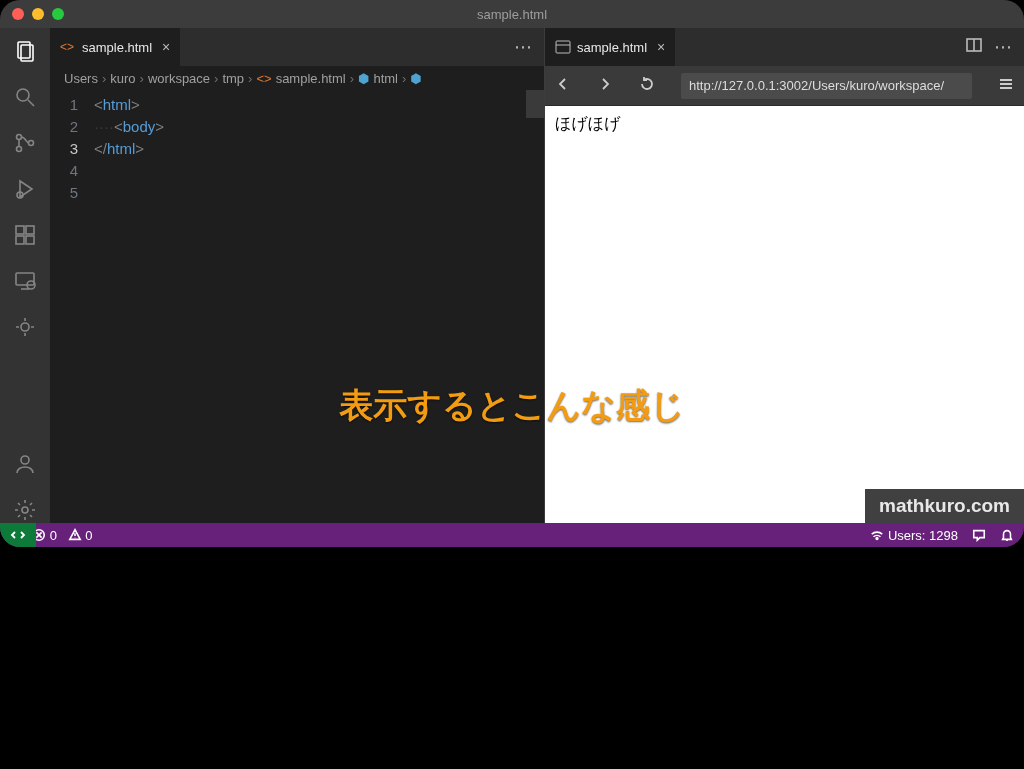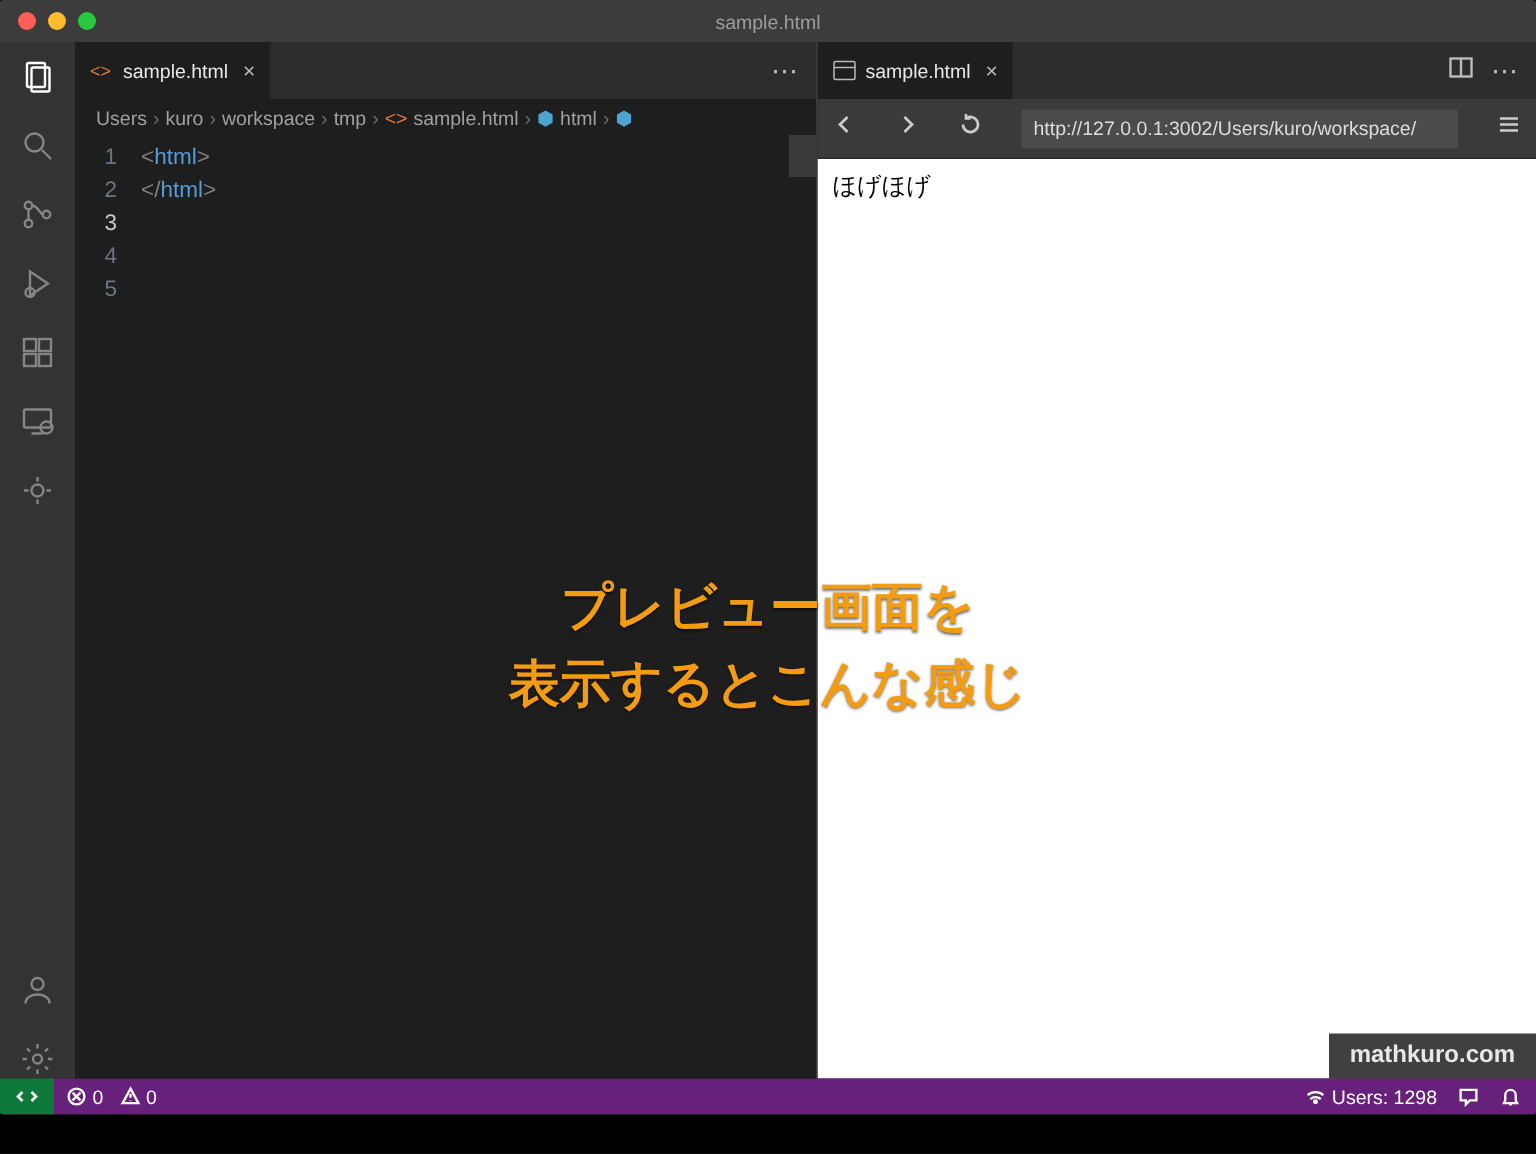--- a/index.html
+++ b/index.html
@@ -12,21 +12,21 @@
     --text:#cccccc;
     --text-dim:#8a8a8a;
     --accent:#6a0dad;
     --statusbar:#68217a;
     --tag:#569cd6;
     --gutter:#6e7681;
     --orange:#f39c12;
   }
   *{box-sizing:border-box;font-family:-apple-system,"Helvetica Neue",Arial,sans-serif;}
   body{margin:0;width:1024px;height:769px;background:#000;overflow:hidden;}
-  .window{width:1024px;height:743px;background:var(--bg);display:flex;flex-direction:column;border-radius:2px;overflow:hidden;position:relative;}
+  .window{width:1024px;height:547px;background:var(--bg);display:flex;flex-direction:column;border-radius:20px;overflow:hidden;position:relative;}
   
   .titlebar{height:28px;background:#3c3c3c;display:flex;align-items:center;position:relative;flex-shrink:0;}
   .traffic{display:flex;gap:8px;padding-left:12px;}
   .dot{width:12px;height:12px;border-radius:50%;}
   .dot.r{background:#ff5f56;}
   .dot.y{background:#ffbd2e;}
   .dot.g{background:#27c93f;}
   .titlebar .title{position:absolute;left:0;right:0;text-align:center;color:#9d9d9d;font-size:13px;}
   
   .main{flex:1;display:flex;min-height:0;}
@@ -66,21 +66,21 @@
   .preview-toolbar svg{width:16px;height:16px;stroke:currentColor;fill:none;stroke-width:1.8;}
   .urlbar{flex:1;background:#4b4b4b;height:26px;border-radius:2px;display:flex;align-items:center;padding:0 8px;font-size:13px;color:#ddd;overflow:hidden;white-space:nowrap;}
   .preview-body{flex:1;background:#fff;color:#000;font-size:16px;padding:8px 10px;}
   
   .statusbar{height:24px;background:var(--statusbar);display:flex;align-items:center;color:#fff;font-size:13px;padding:0 10px;gap:14px;}
   .statusbar .flex{flex:1;}
   .statusbar svg{width:14px;height:14px;stroke:currentColor;fill:none;stroke-width:1.8;vertical-align:-2px;}
   .status-remote{position:absolute;left:0;bottom:0;height:24px;width:36px;background:#0e7a3a;display:flex;align-items:center;justify-content:center;color:#fff;z-index:5;}
   
   .overlay{position:absolute;left:0;right:0;top:380px;text-align:center;color:var(--orange);font-size:34px;font-weight:700;line-height:1.5;pointer-events:none;text-shadow:0 1px 2px rgba(0,0,0,.6);}
-  .watermark{position:absolute;right:0;bottom:24px;background:rgba(30,30,30,.85);color:#e8e8e8;font-size:16px;font-weight:600;padding:6px 14px;pointer-events:none;}
+  .watermark{position:absolute;right:0;bottom:24px;background:rgba(30,30,30,.85);color:#e8e8e8;font-size:19px;font-weight:600;padding:6px 14px;pointer-events:none;}
   .minimap{position:absolute;top:62px;right:0;width:18px;height:28px;background:#3a3a3a;pointer-events:none;}
 </style>
 </head>
 <body>
 
 <div class="window">
 
   <div class="titlebar">
     <div class="traffic">
       <div class="dot r"></div>
@@ -197,20 +197,21 @@
         <div class="code">
           <div class="gutter">
             <div>1</div>
             <div>2</div>
             <div style="color:#c8c8c8;">3</div>
             <div>4</div>
             <div>5</div>
           </div>
           <div class="codelines">
             <div class="line"><span class="t-brk">&lt;</span><span class="t-tag">html</span><span class="t-brk">&gt;</span></div>
+            <div class="line"><span class="ws">····</span><span class="t-brk">&lt;</span><span class="t-tag">body</span><span class="t-brk">&gt;</span></div>
             <div class="line"><span class="t-brk">&lt;/</span><span class="t-tag">html</span><span class="t-brk">&gt;</span></div>
           </div>
         </div>
       </div>
 
       <div class="pane right">
         <div class="tabs">
           <div class="tab">
             <span class="file-ico">
                 <svg viewBox="0 0 16 16">
@@ -260,21 +261,21 @@
     </div>
   </div>
 
   <div class="status-remote">
     <svg viewBox="0 0 16 16" width="16" height="16" stroke="#fff" fill="none" stroke-width="1.8">
         <polyline points="5,5 2,8 5,11"></polyline>
         <polyline points="11,5 14,8 11,11"></polyline>
       </svg>
   </div>
 
-  <div class="statusbar" style="padding-left:44px;">
+  <div class="statusbar" style="padding-left:32px;">
     <span>
       <svg viewBox="0 0 16 16">
           <circle cx="8" cy="8" r="6"></circle>
           <line x1="5" y1="5" x2="11" y2="11"></line>
           <line x1="11" y1="5" x2="5" y2="11"></line>
         </svg>
       <span>0</span>
       &nbsp;
       <svg viewBox="0 0 16 16">
           <path d="M8 2 L14 13 H2 Z"></path>
@@ -296,19 +297,18 @@
     <span><svg viewBox="0 0 16 16">
           <path d="M2 3h12v8H9l-3 3v-3H2z"></path>
         </svg></span>
     <span><svg viewBox="0 0 16 16">
           <path d="M4 11V7a4 4 0 0 1 8 0v4l1 2H3z"></path>
           <line x1="7" y1="14" x2="9" y2="14"></line>
         </svg></span>
   </div>
 
   <div class="overlay">
-    <div>プレビュー画面を</div>
     <div>表示するとこんな感じ</div>
   </div>
 
   <div class="watermark">mathkuro.com</div>
 
 </div>
 
 </body></html>

